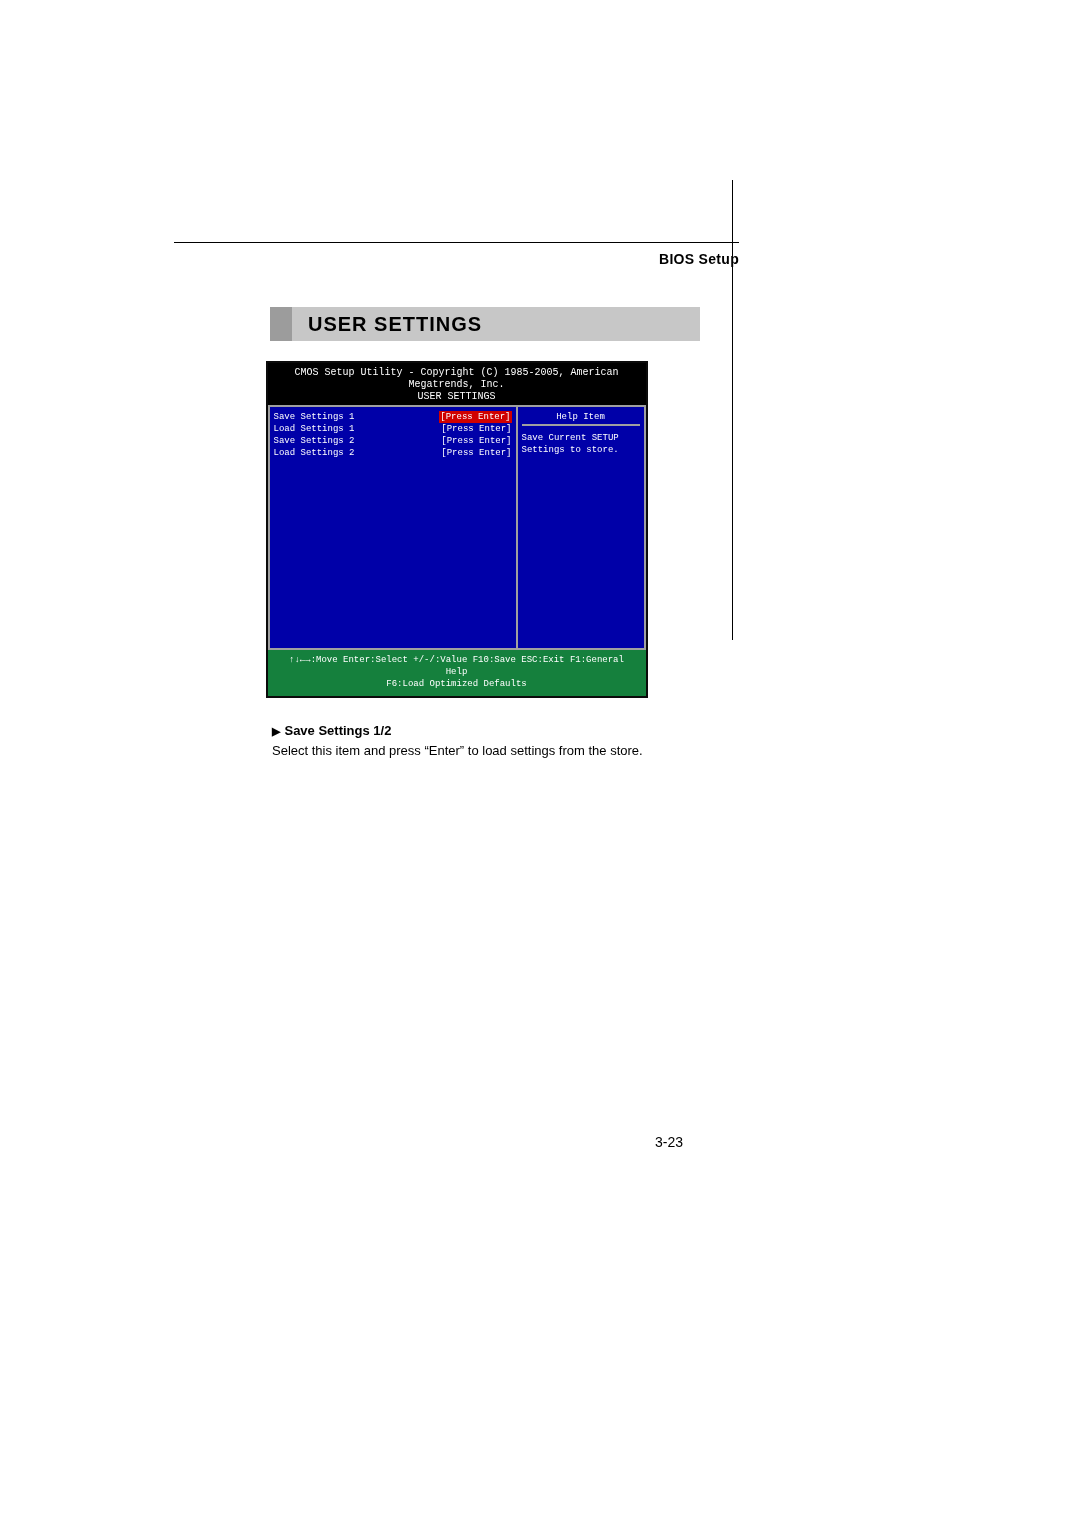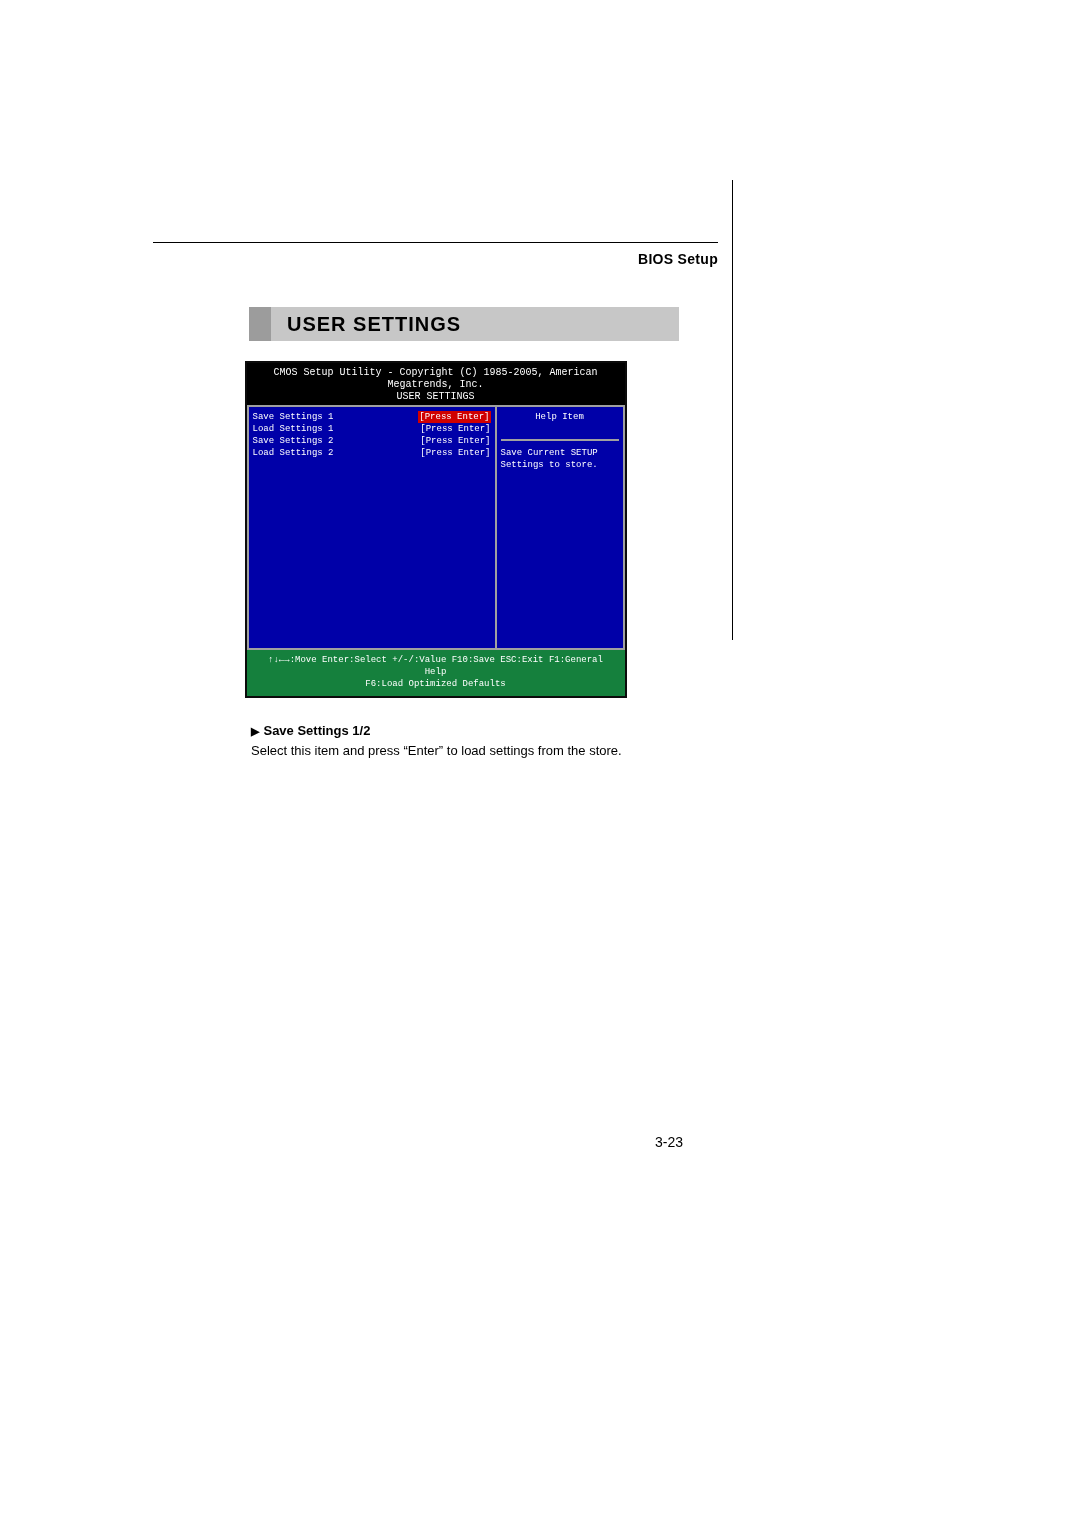--- a/index.html
+++ b/index.html
@@ -5,21 +5,21 @@
     * { box-sizing: border-box; margin: 0; padding: 0; }
     body {
       width: 1080px;
       height: 1526px;
       background: #ffffff;
       font-family: Arial, Helvetica, sans-serif;
       position: relative;
     }
     .page {
       position: absolute;
-      left: 153px;
+      left: 174px;
       top: 180px;
       width: 565px;
     }
     .vrule {
       position: absolute;
       left: 732px;
       top: 180px;
       width: 0;
       height: 460px;
       border-right: 1px solid #000;
@@ -95,21 +95,21 @@
     .bios-right {
       width: 128px;
       border-left: 2px solid #a0a0a0;
       color: #ffffff;
       font-size: 9px;
       line-height: 12px;
       padding: 4px 4px;
     }
     .help-title {
       text-align: center;
-      padding-bottom: 16px;
+      padding-bottom: 1px;
       border-bottom: 2px solid #a0a0a0;
       margin-bottom: 6px;
     }
     .bios-footer {
       background: #15803d;
       color: #fff;
       font-size: 9px;
       text-align: center;
       padding: 4px 12px 6px;
       line-height: 12px;

